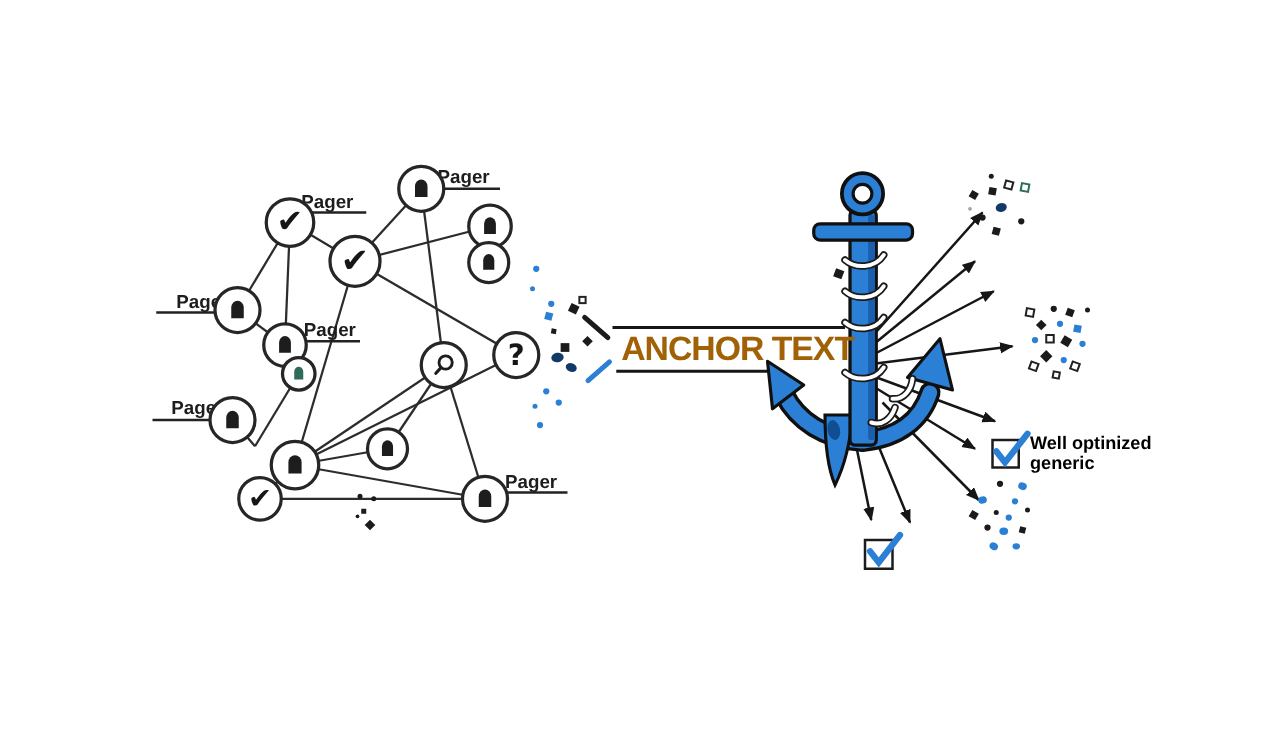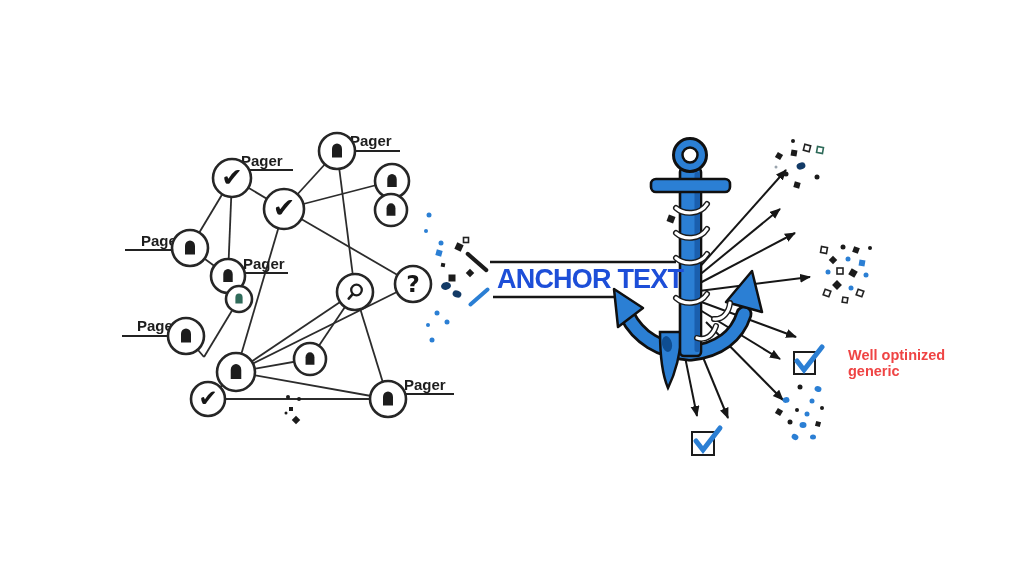--- a/index.html
+++ b/index.html
@@ -11,30 +11,30 @@
   .edge{stroke:#2c2c2c;stroke-width:1.8;}
   .lline{stroke:#222;stroke-width:2;}
   .node{fill:#ffffff;stroke:#262626;stroke-width:2.6;}
   .pager{font-weight:bold;font-size:15px;fill:#1d1d1d;font-family:"Liberation Sans",sans-serif;}
   .nicon{font-weight:bold;fill:#161616;font-family:"DejaVu Sans",sans-serif;}
   .arrow{stroke:#161616;stroke-width:2;}
   .barline{stroke:#161616;stroke-width:2.4;}
   #anchor-title{
     position:absolute;left:497px;top:265px;width:180px;height:30px;
     font-weight:bold;font-size:27px;line-height:29px;letter-spacing:-0.8px;
-    color:#1d4ed8;white-space:nowrap;
+    color:#a16207;white-space:nowrap;
   }
   .cb{position:absolute;}
   .cb-box{position:absolute;left:0;top:0;background:#fff;border:2.4px solid #1c1c1c;}
   #cb1 .cb-box{width:19px;height:20px;}
   #cb2 .cb-box{width:20px;height:21px;}
   .cb-check{position:absolute;pointer-events:none;}
   .cb-label{
     position:absolute;left:31px;top:-3px;white-space:nowrap;
-    font-weight:bold;font-size:14.5px;line-height:15.5px;color:#ef4444;margin-left:24px;
+    font-weight:bold;font-size:14.5px;line-height:15.5px;color:#000000;
   }
   .cb-label span{display:block;}
 </style>
 </head>
 <body>
 
 <div id="stage">
 
   <svg id="scene" width="1024" height="585" viewBox="0 0 1024 585">
     <defs>

